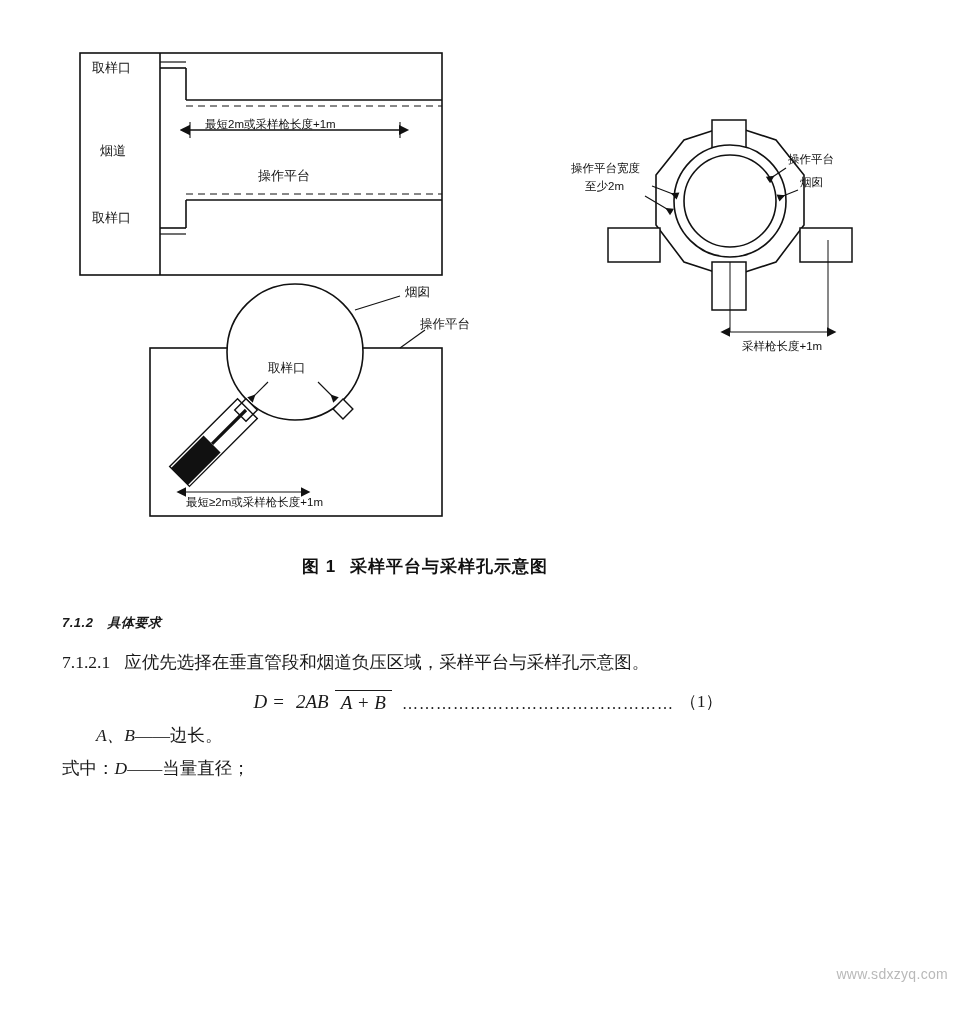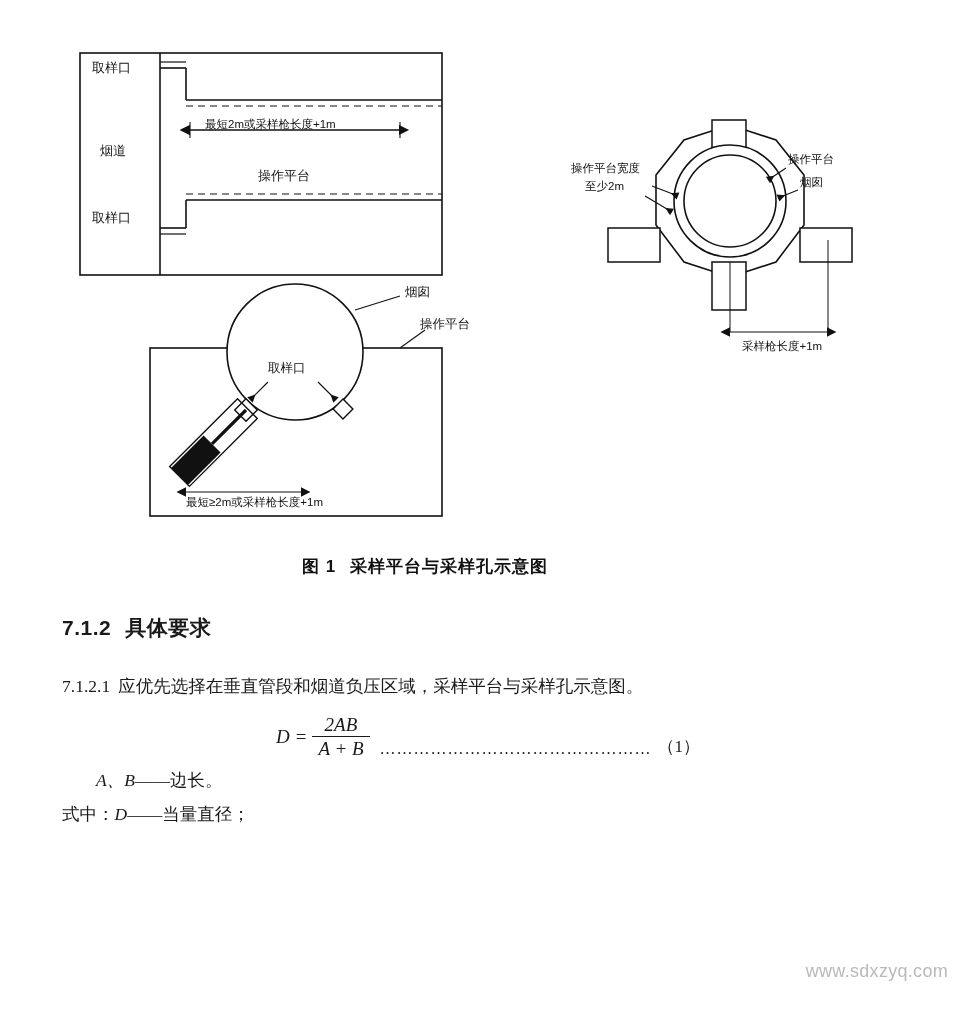--- a/index.html
+++ b/index.html
@@ -49,37 +49,38 @@
   }
   
   .body-text {
     position: absolute;
     top: 600px;
     left: 62px;
     width: 852px;
   }
   h3.section-heading {
     font-family: "Liberation Sans", "DejaVu Sans", sans-serif;
-    font-size: 21px;
+    font-size: 13px;
     font-weight: bold;
-    margin: 14px 0 28px 0;
+    margin: 14px 0 14px 0;
     letter-spacing: 0.5px;
+    font-style: italic;
   }
   h3.section-heading .num {
     margin-right: 14px;
   }
   p.para {
     font-size: 17.5px;
     line-height: 1.92;
     margin: 0 0 6px 0;
     text-align: justify;
     text-justify: inter-ideograph;
   }
   p.para .num {
-    margin-right: 8px;
+    margin-right: 14px;
   }
   
   .formula-row {
     display: flex;
     align-items: center;
     justify-content: center;
     margin: 10px 0 4px 0;
     font-size: 17px;
   }
   .formula {
@@ -91,21 +92,21 @@
   }
   .formula .lhs {
     margin-right: 6px;
   }
   .formula .eq {
     margin-right: 6px;
     font-style: normal;
   }
   .frac {
     display: inline-flex;
-    flex-direction: column;
+    flex-direction: row;
     align-items: center;
     line-height: 1.15;
   }
   .frac .numer {
     padding: 0 6px 1px 6px;
   }
   .frac .denom {
     padding: 1px 6px 0 6px;
     border-top: 1.4px solid #1a1a1a;
     text-align: right;
@@ -134,21 +135,21 @@
   }
   .legend-line .ital {
     font-style: italic;
   }
   
   .watermark {
     position: absolute;
     right: 22px;
     bottom: 40px;
     font-family: "Liberation Sans", "DejaVu Sans", sans-serif;
-    font-size: 18px;
+    font-size: 14px;
     color: #b9b9b9;
     letter-spacing: 0.3px;
     margin-left: 32px;
   }
   svg text {
     font-family: "Liberation Sans", "DejaVu Sans", sans-serif;
     fill: #111;
   }
 </style>
 </head>

